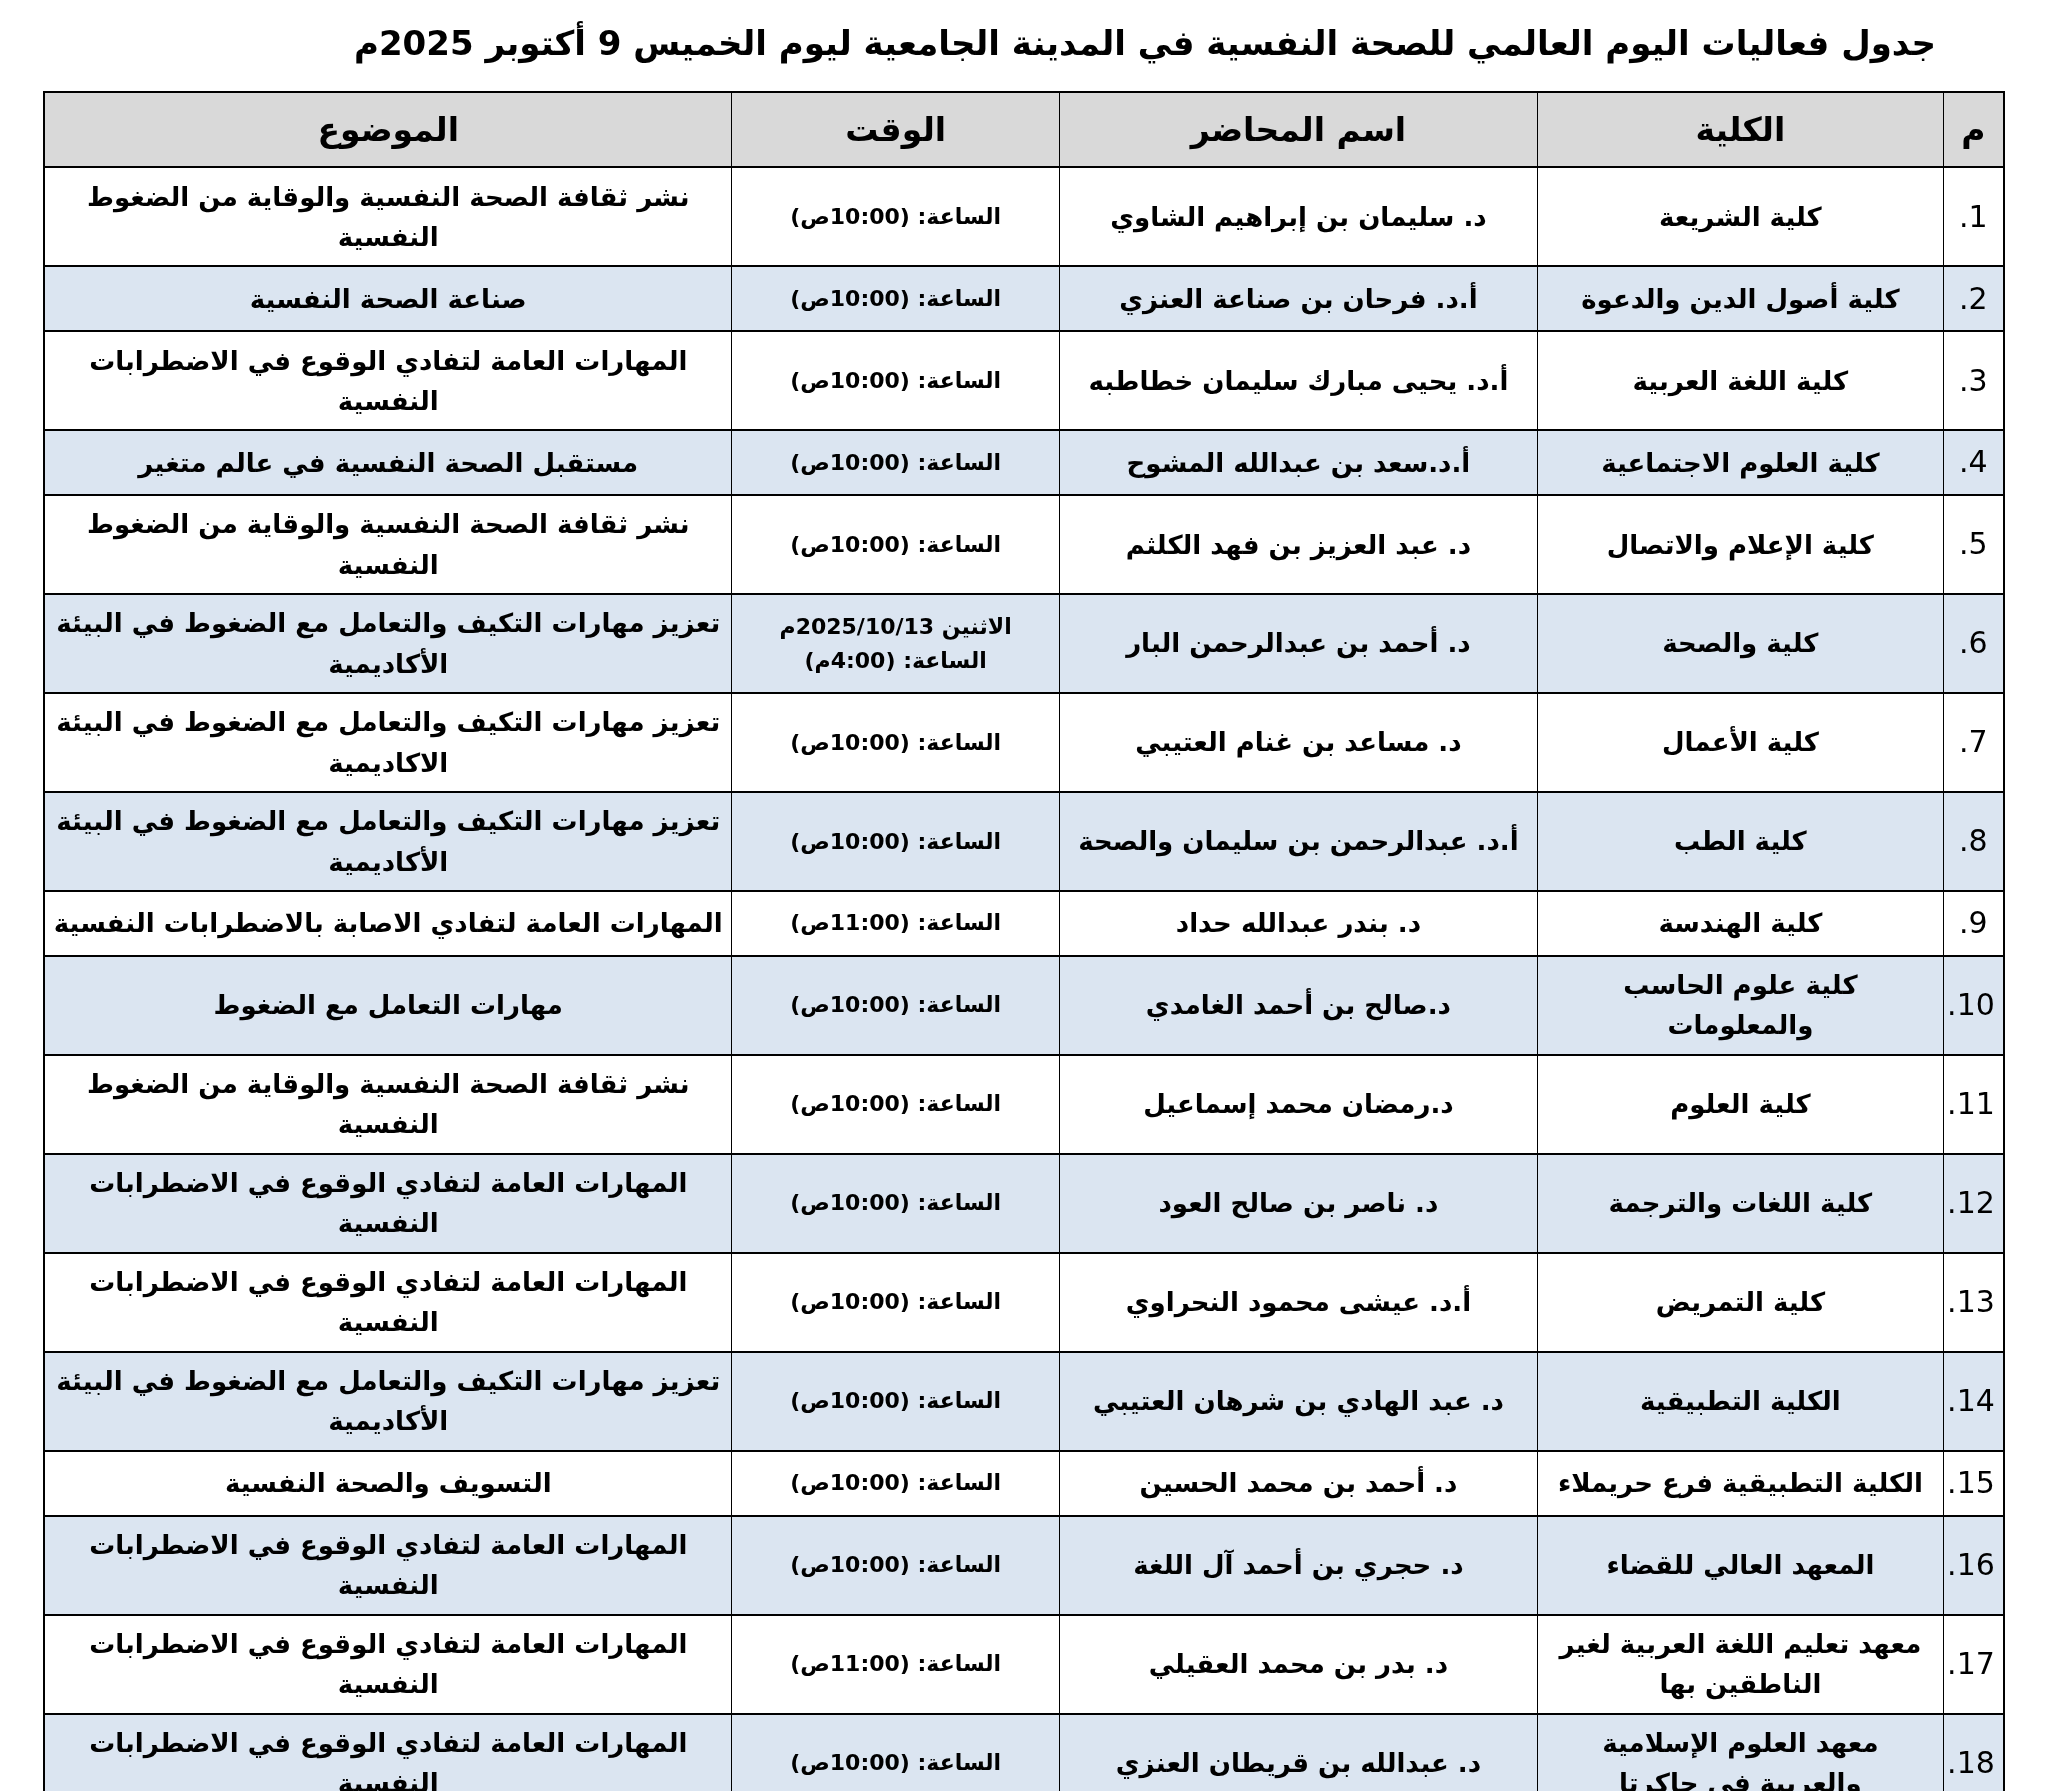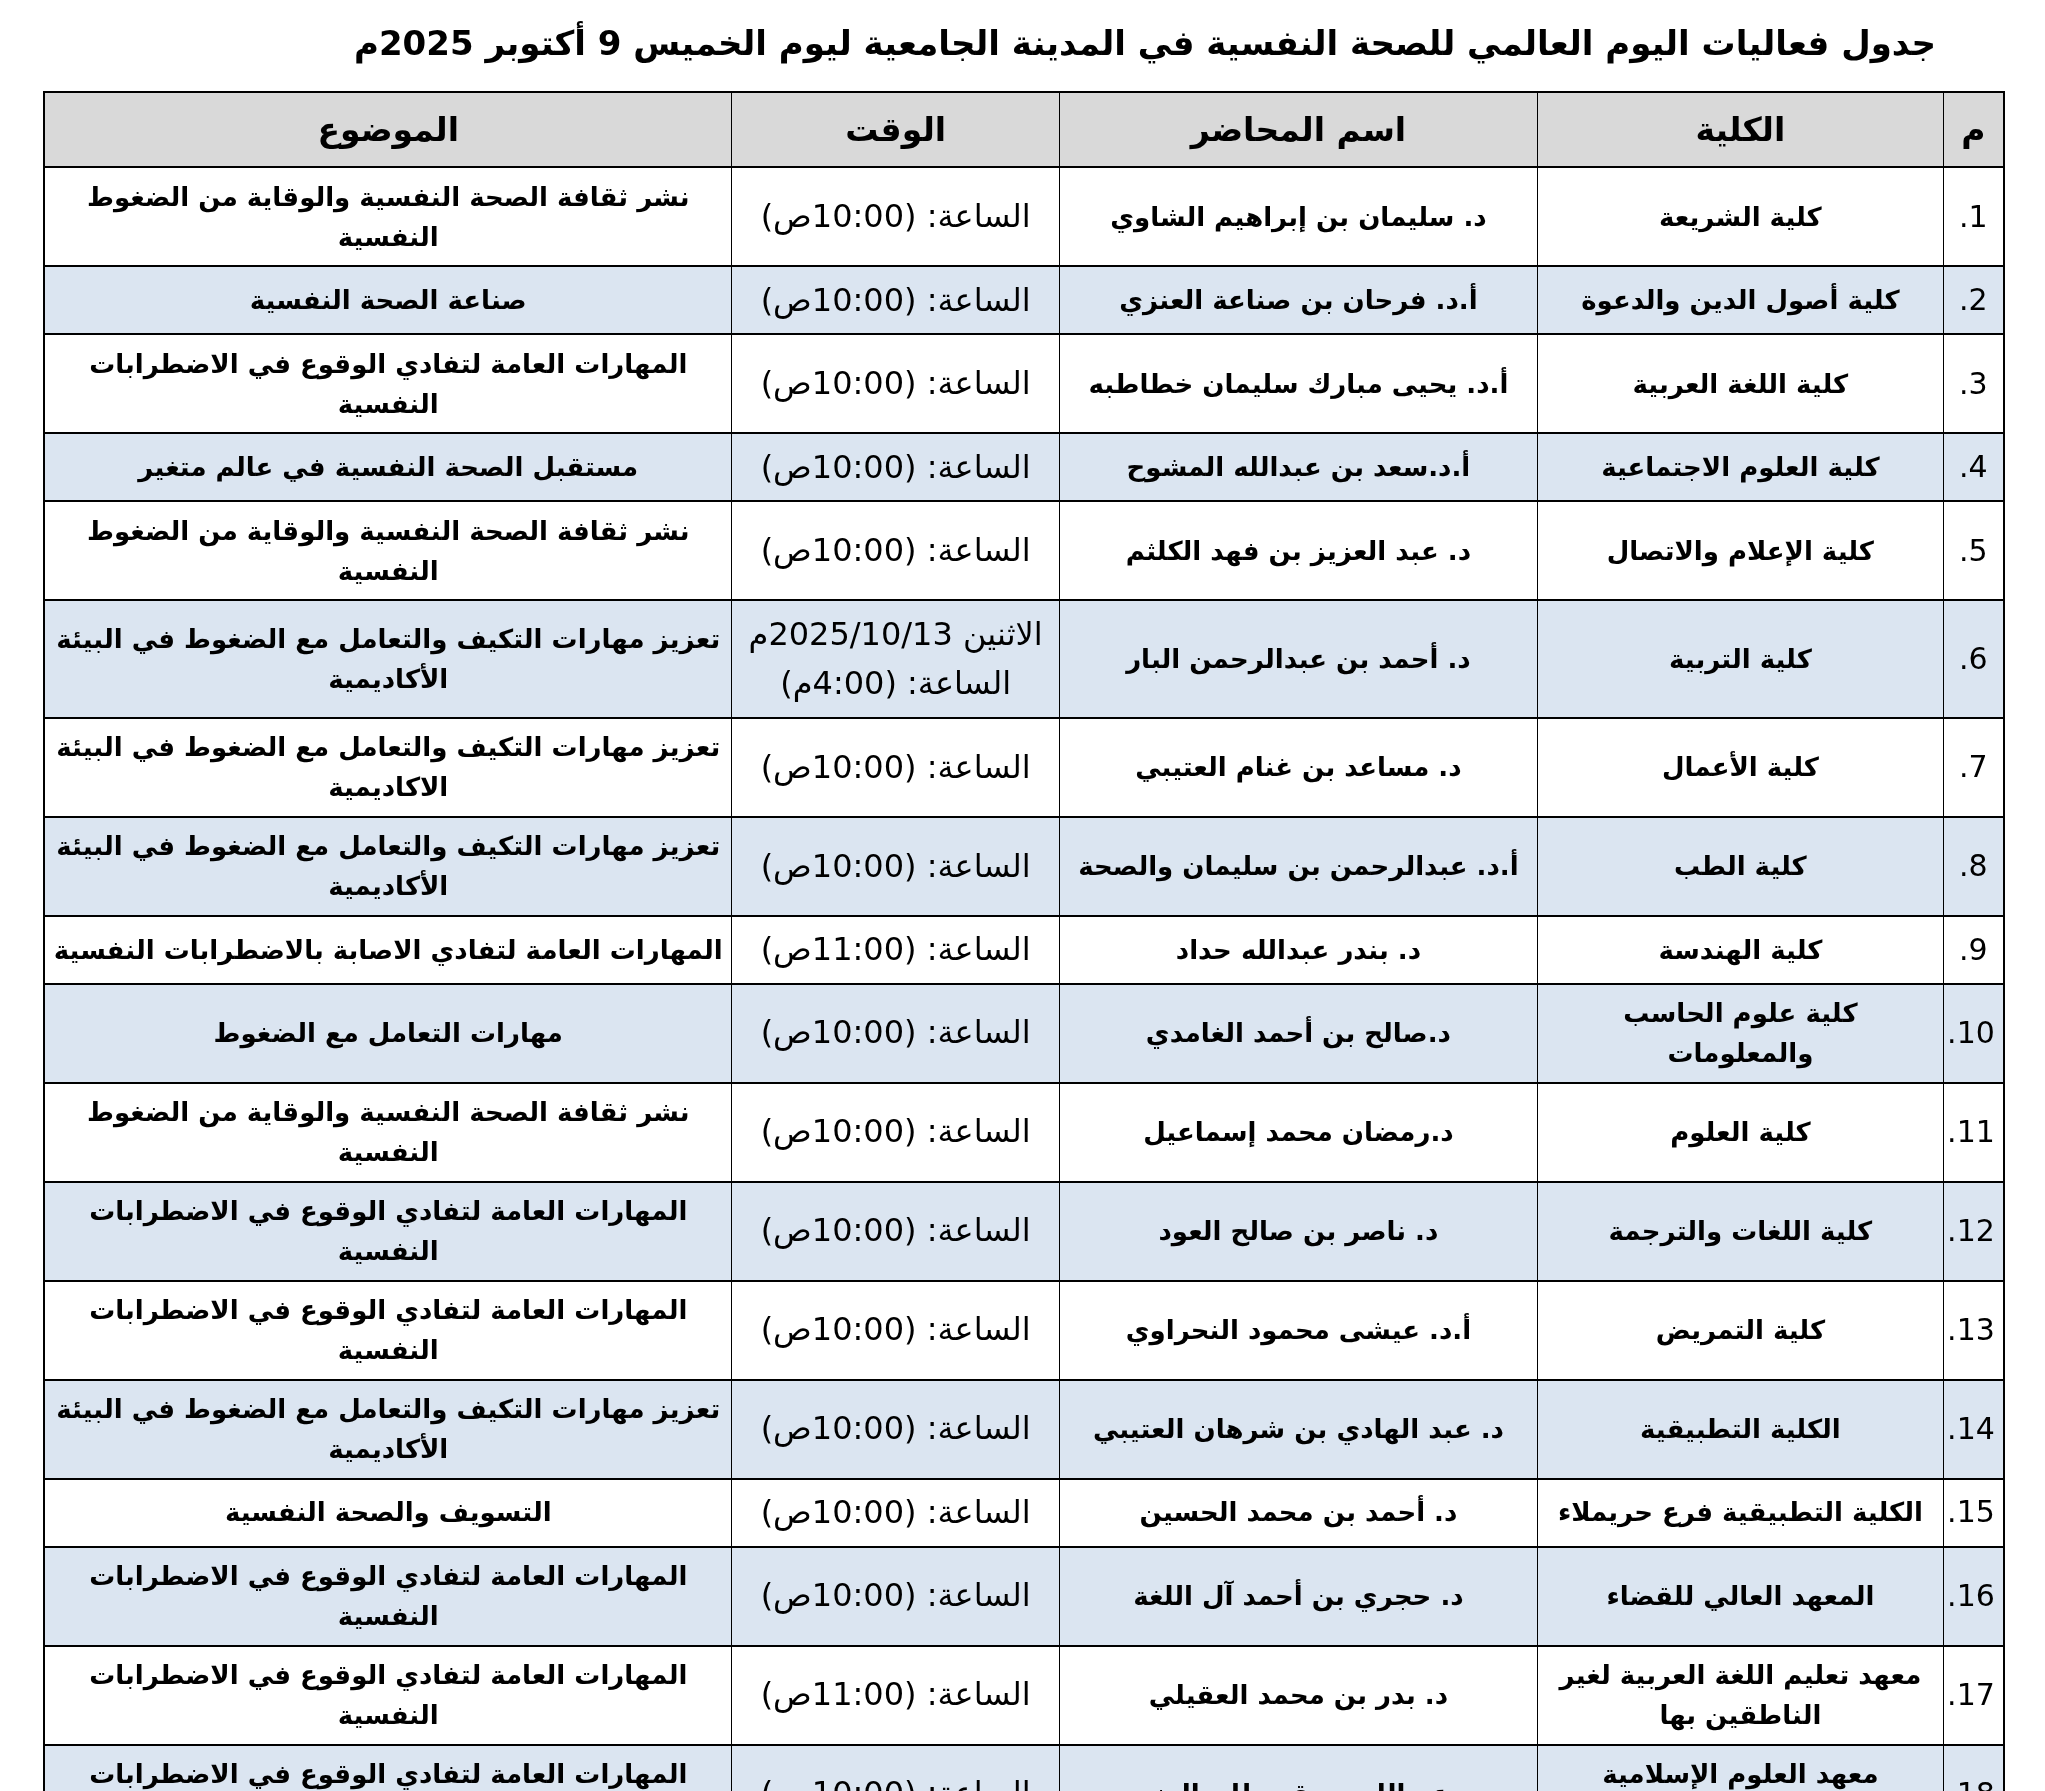--- a/index.html
+++ b/index.html
@@ -65,21 +65,21 @@
     padding: 8.2px 8.2px;
     height: 62px;
   }
 
   tbody td.c-num {
     font-weight: normal;
     font-size: 30px;
     direction: rtl;
   }
 
-  tbody td.c-time { font-weight: normal; font-size: 32px; }
+  tbody td.c-time { font-weight: bold; font-size: 22px; }
 
   tbody tr:nth-child(even) td { background: #dbe5f1; }
   tbody tr:nth-child(odd) td  { background: #ffffff; }
 </style>
 </head>
 <body>
 
 <div class="page">
 
   <h1 class="doc-title">جدول فعاليات اليوم العالمي للصحة النفسية في المدينة الجامعية ليوم الخميس 9 أكتوبر 2025م</h1>
@@ -137,21 +137,21 @@
   <tr>
     <td class="c-num">5.</td>
     <td class="c-college">كلية الإعلام والاتصال</td>
     <td class="c-lecturer">د. عبد العزيز بن فهد الكلثم</td>
     <td class="c-time">الساعة: (10:00ص)</td>
     <td class="c-topic">نشر ثقافة الصحة النفسية والوقاية من الضغوط النفسية</td>
   </tr>
 
   <tr>
     <td class="c-num">6.</td>
-    <td class="c-college">كلية التربية</td>
+    <td class="c-college">كلية والصحة</td>
     <td class="c-lecturer">د. أحمد بن عبدالرحمن البار</td>
     <td class="c-time">الاثنين 2025/10/13م
 الساعة: (4:00م)</td>
     <td class="c-topic">تعزيز مهارات التكيف والتعامل مع الضغوط في البيئة
 الأكاديمية</td>
   </tr>
 
   <tr>
     <td class="c-num">7.</td>
     <td class="c-college">كلية الأعمال</td>

